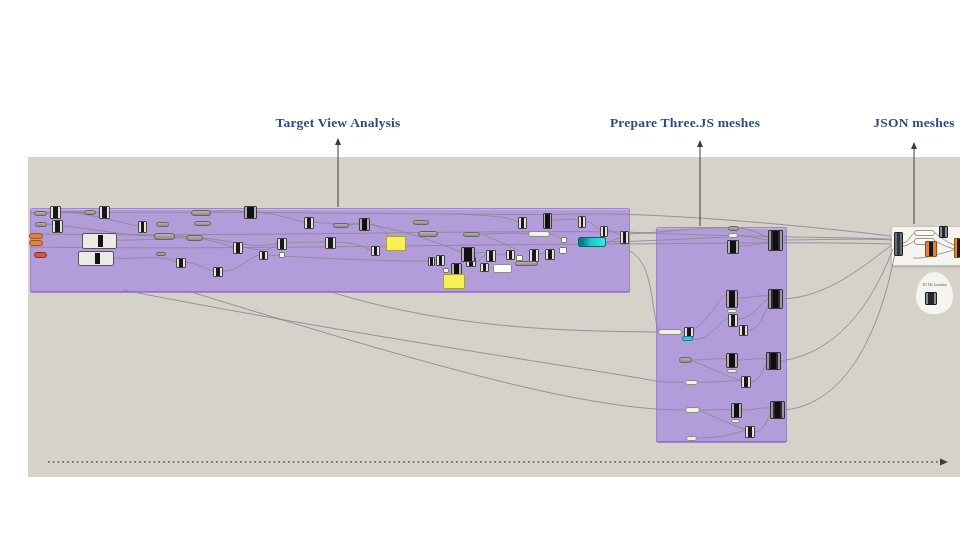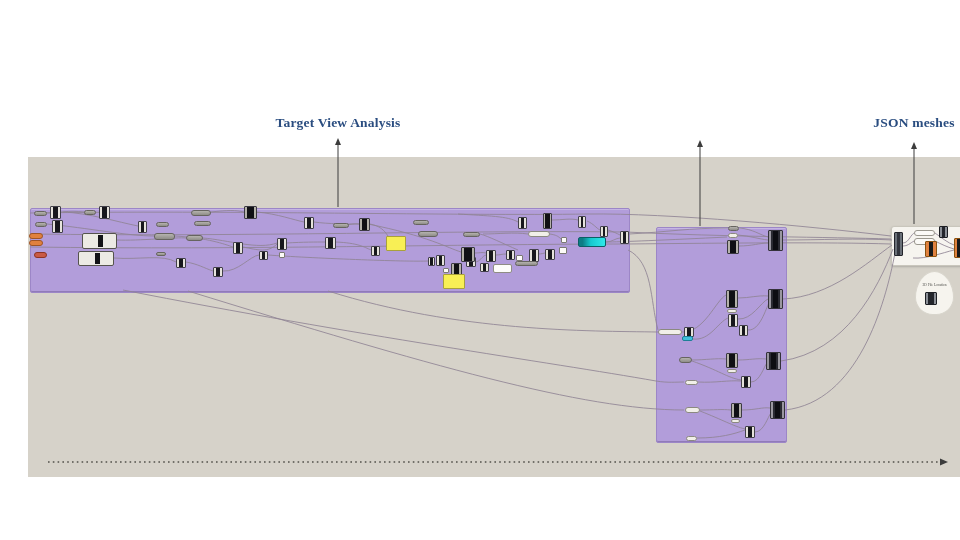--- a/index.html
+++ b/index.html
@@ -226,15 +226,16 @@
       <div class="nd wcapb" style="left: 886px; top: 238px; width: 21px; height: 7px;"></div>
       <div class="nd darknode" style="left: 911px; top: 226px; width: 9px; height: 12px;"></div>
       <div class="nd onode" style="left: 897px; top: 241px; width: 12px; height: 16px;"></div>
       <div class="nd onode" style="left: 926px; top: 238px; width: 11px; height: 20px;"></div>
       <div class="nd dcap" style="left: 872px; top: 256px; width: 13px; height: 6px;"></div>
       <div class="nd darknode" style="left: 897px; top: 292px; width: 12px; height: 13px;"></div>
     </div>
 
   <div id="labelsLayer" class="layer">
     <div class="slide-label" style="left: 310px; top: 115px;">Target View Analysis</div>
+    <div class="slide-label" style="left: 657px; top: 115px;">Prepare Three.JS meshes</div>
     <div class="slide-label" style="left: 886px; top: 115px;">JSON meshes</div>
   </div>
 </div>
 
 </body></html>

